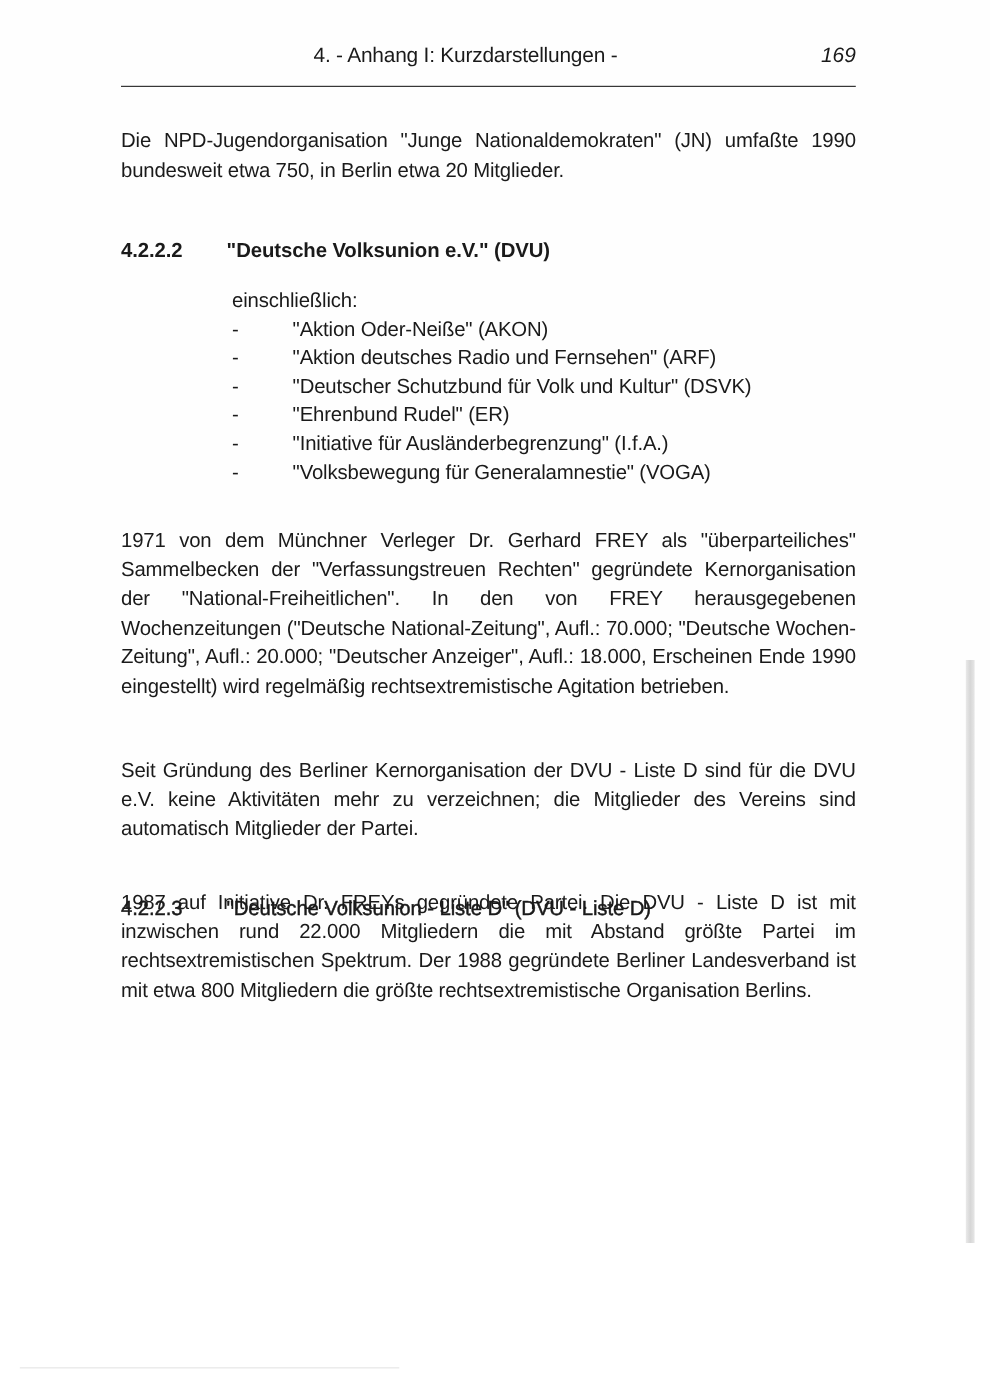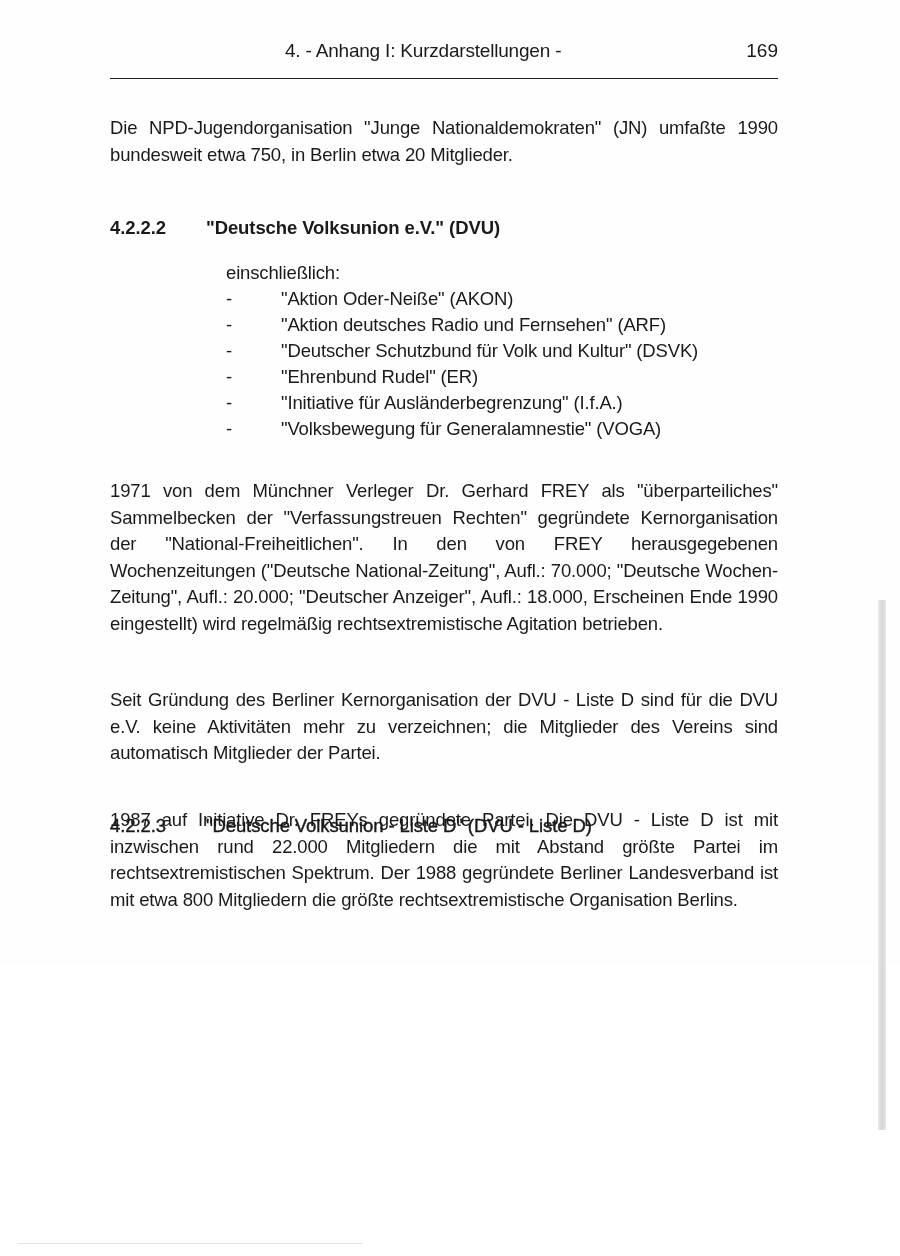--- a/index.html
+++ b/index.html
@@ -50,20 +50,21 @@
       left: 175px;
       top: 4px;
       font-size: 19px;
       letter-spacing: -0.2px;
     }
     .running-head .pageno {
       position: absolute;
       right: 0;
       top: 4px;
       font-size: 19px;
+      font-style: italic;
     }
     .head-rule {
       position: absolute;
       left: 110px;
       top: 78px;
       width: 668px;
       height: 0;
       border-top: 1.5px solid #222;
     }
     .para {
@@ -82,21 +83,21 @@
       font-size: 18.5px;
       font-weight: bold;
       letter-spacing: -0.1px;
     }
     .heading .num {
       display: inline-block;
       width: 96px;
     }
     .incl {
       position: absolute;
-      left: 226px;
+      left: 211px;
       top: 260px;
       font-size: 18.5px;
       line-height: 26px;
       letter-spacing: -0.15px;
     }
     .incl .lead { display: block; }
     .incl ul {
       list-style: none;
       margin: 0; padding: 0;
     }

